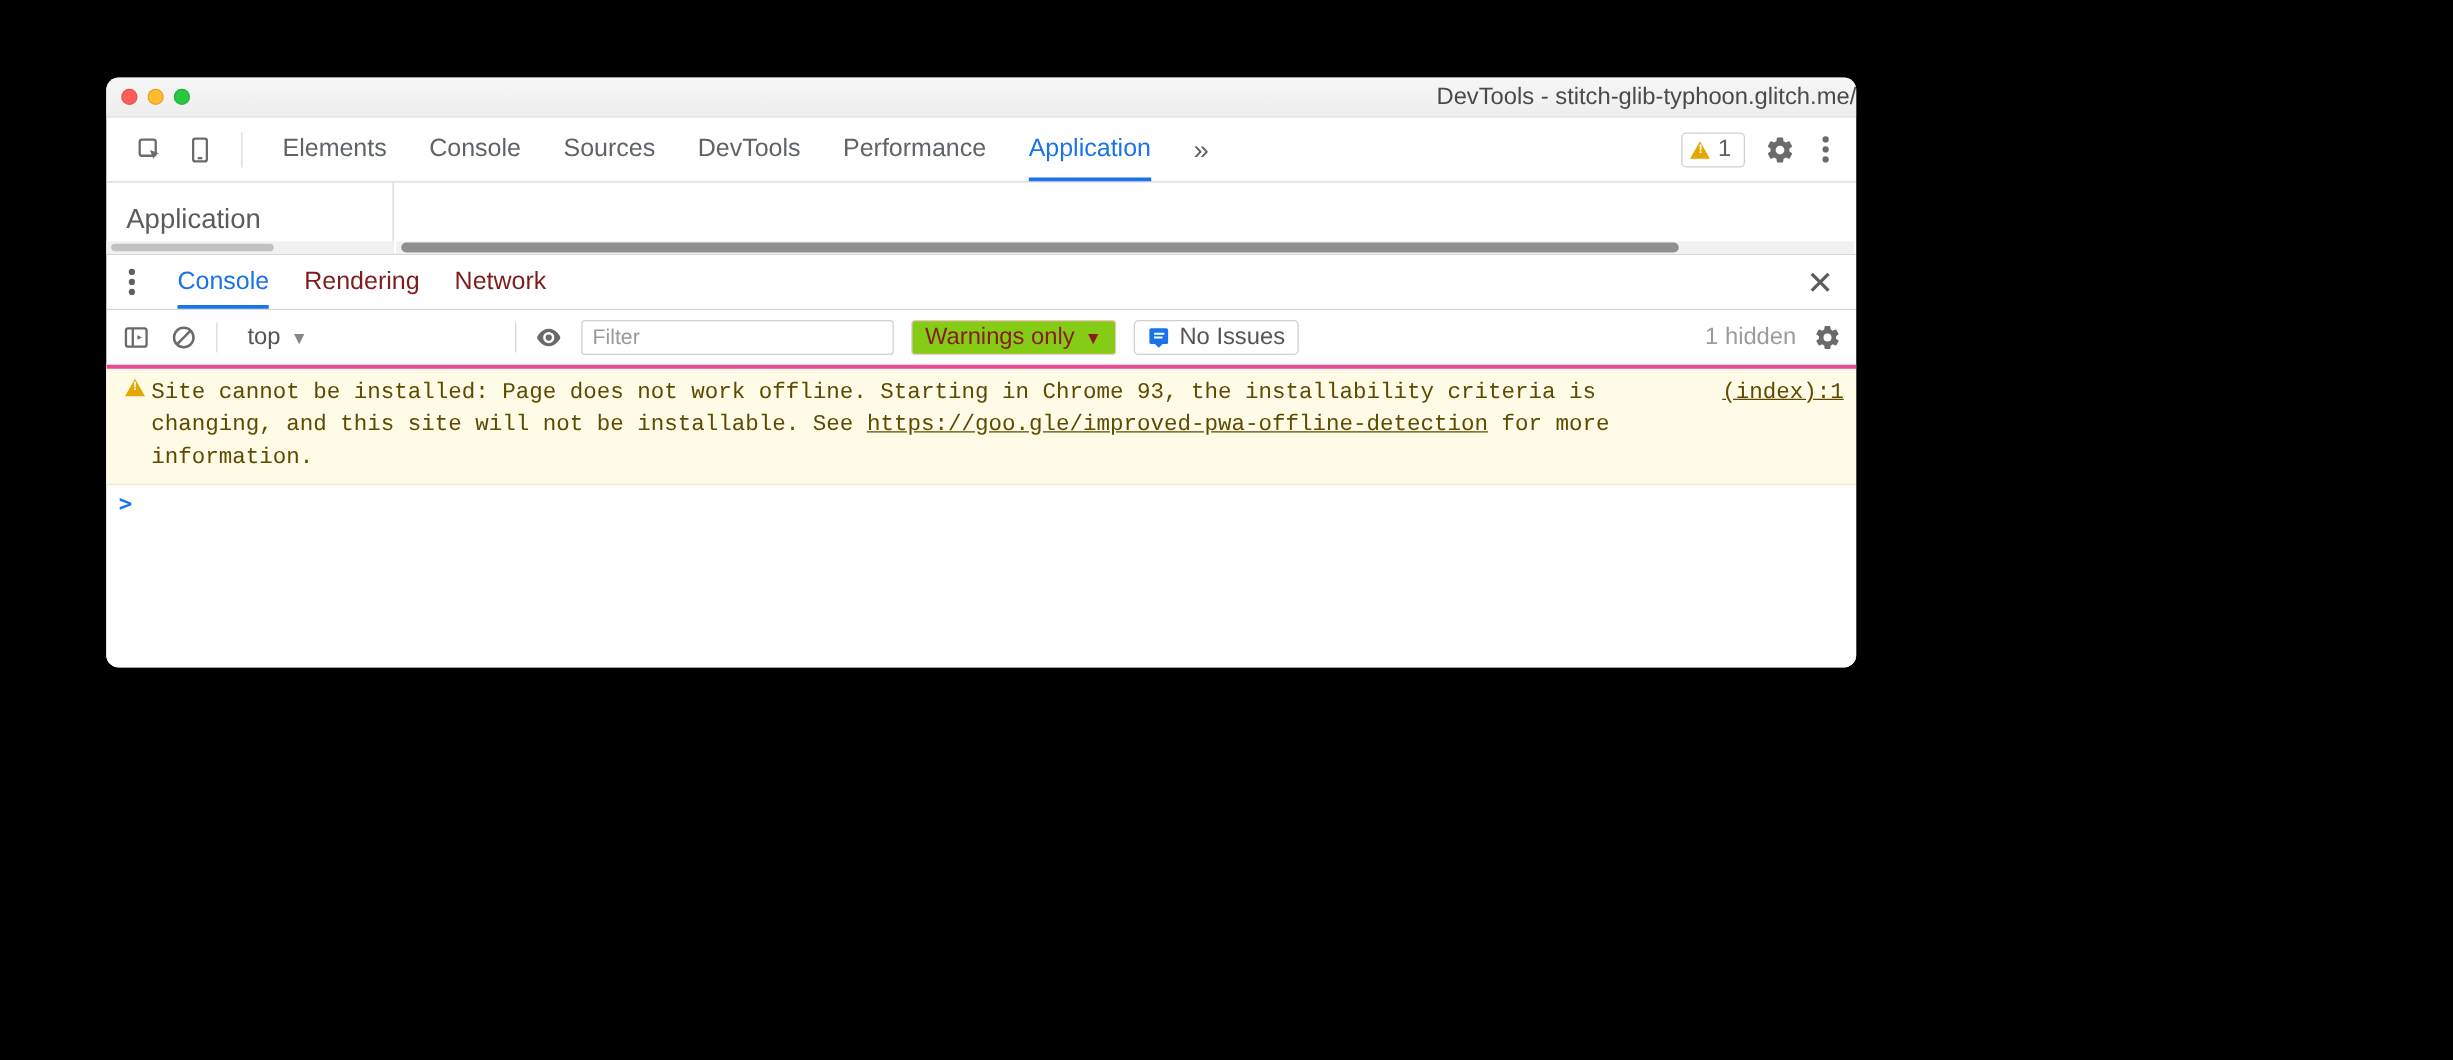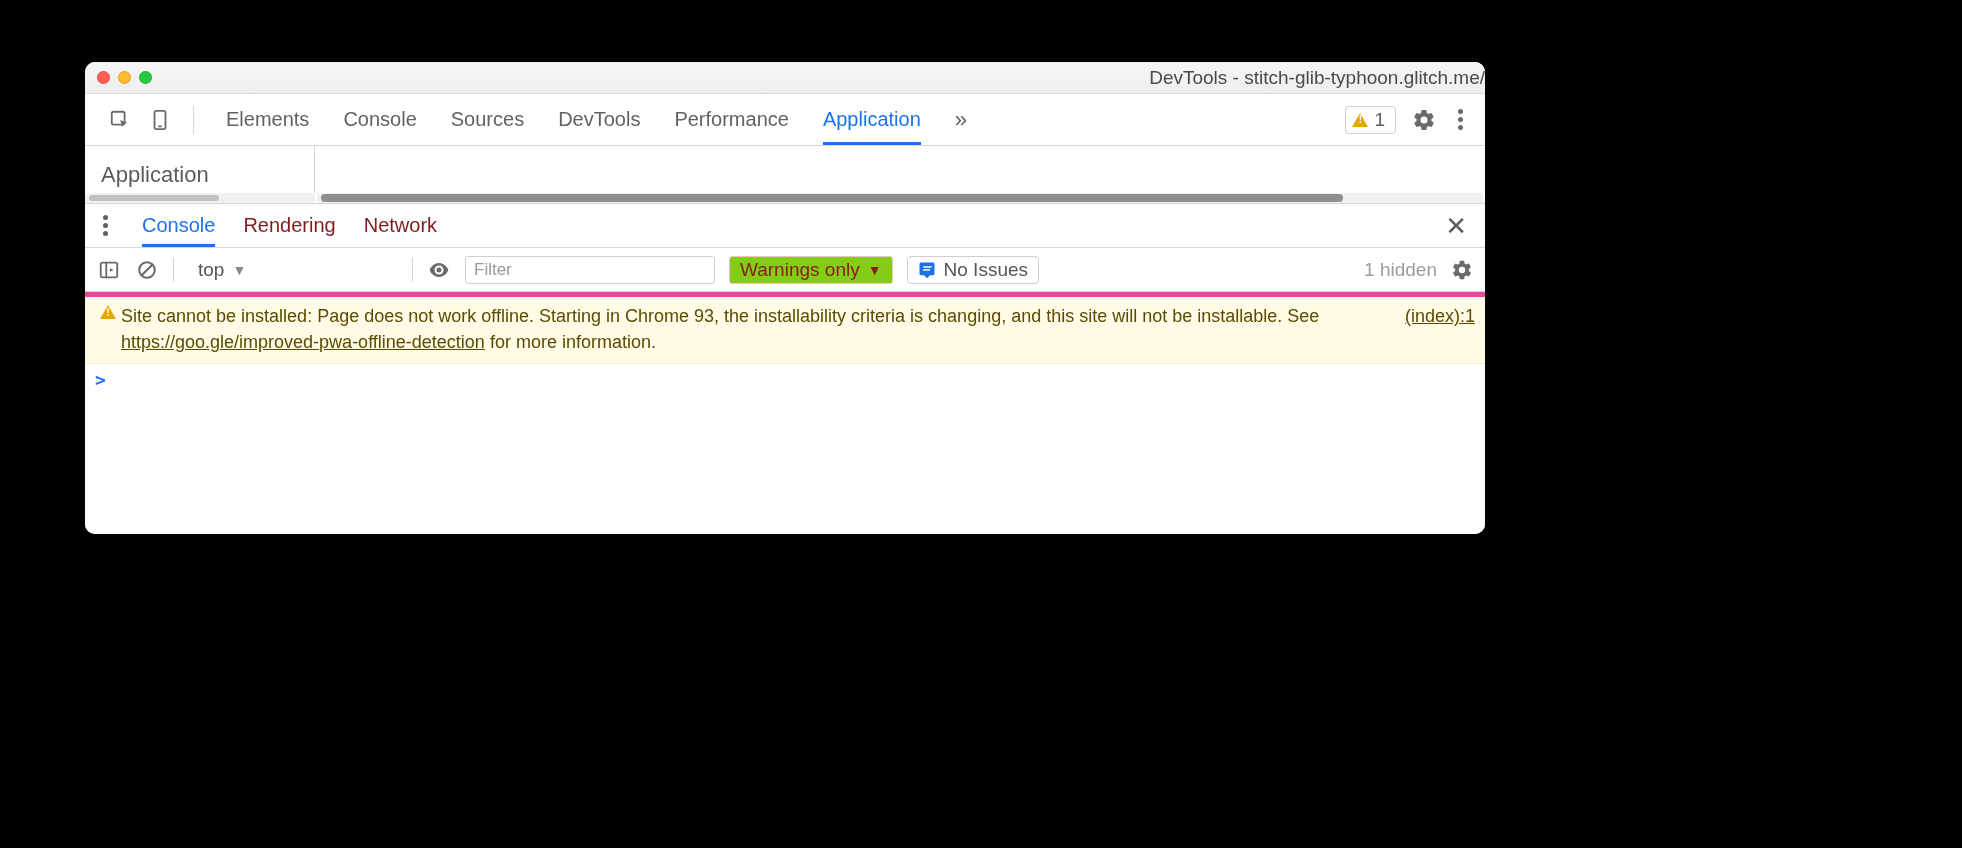--- a/index.html
+++ b/index.html
@@ -152,23 +152,23 @@
     display:flex;align-items:center;gap:8px;border:1px solid #cfcfcf;
     border-radius:4px;padding:2px 10px;font-size:19px;color:#555;cursor:pointer;text-align:right;
   }
   .chat-icon{width:18px;height:18px;}
   .hidden-count{margin-left:auto;font-size:19px;color:#9c9c9c;}
   .tb-gear{color:#6a6a6a;cursor:pointer;}
   
   .console-body{flex:1 1 auto;overflow:auto;background:#fff;}
   .msg-row{
     display:flex;align-items:flex-start;
-    background:#fffbe6;border-top:5px solid #ec4899;border-bottom:1px solid #f2eccf;
+    background:#fffbe6;border-top:3px solid #ec4899;border-bottom:1px solid #f2eccf;
     padding:6px 10px 8px 10px;
-    font-family:Liberation Sans, sans-serif;
+    font-family:Liberation Mono, monospace;
     font-size:18px;color:#5c4b00;line-height:1.45;
   }
   .msg-icon{flex:0 0 26px;display:flex;justify-content:center;padding-top:2px;}
   .msg-text{flex:1 1 auto;white-space:pre-wrap;word-break:break-word;}
   .msg-text a{color:#5c4b00;text-decoration:underline;}
   .msg-src{flex:0 0 auto;padding-left:14px;color:#5c4b00;text-decoration:underline;cursor:pointer;white-space:nowrap;}
   .prompt-row{
     display:flex;align-items:center;padding:4px 10px 8px 10px;
     font-family:"Menlo","Consolas",monospace;font-size:18px;color:#1a73e8;
   }

